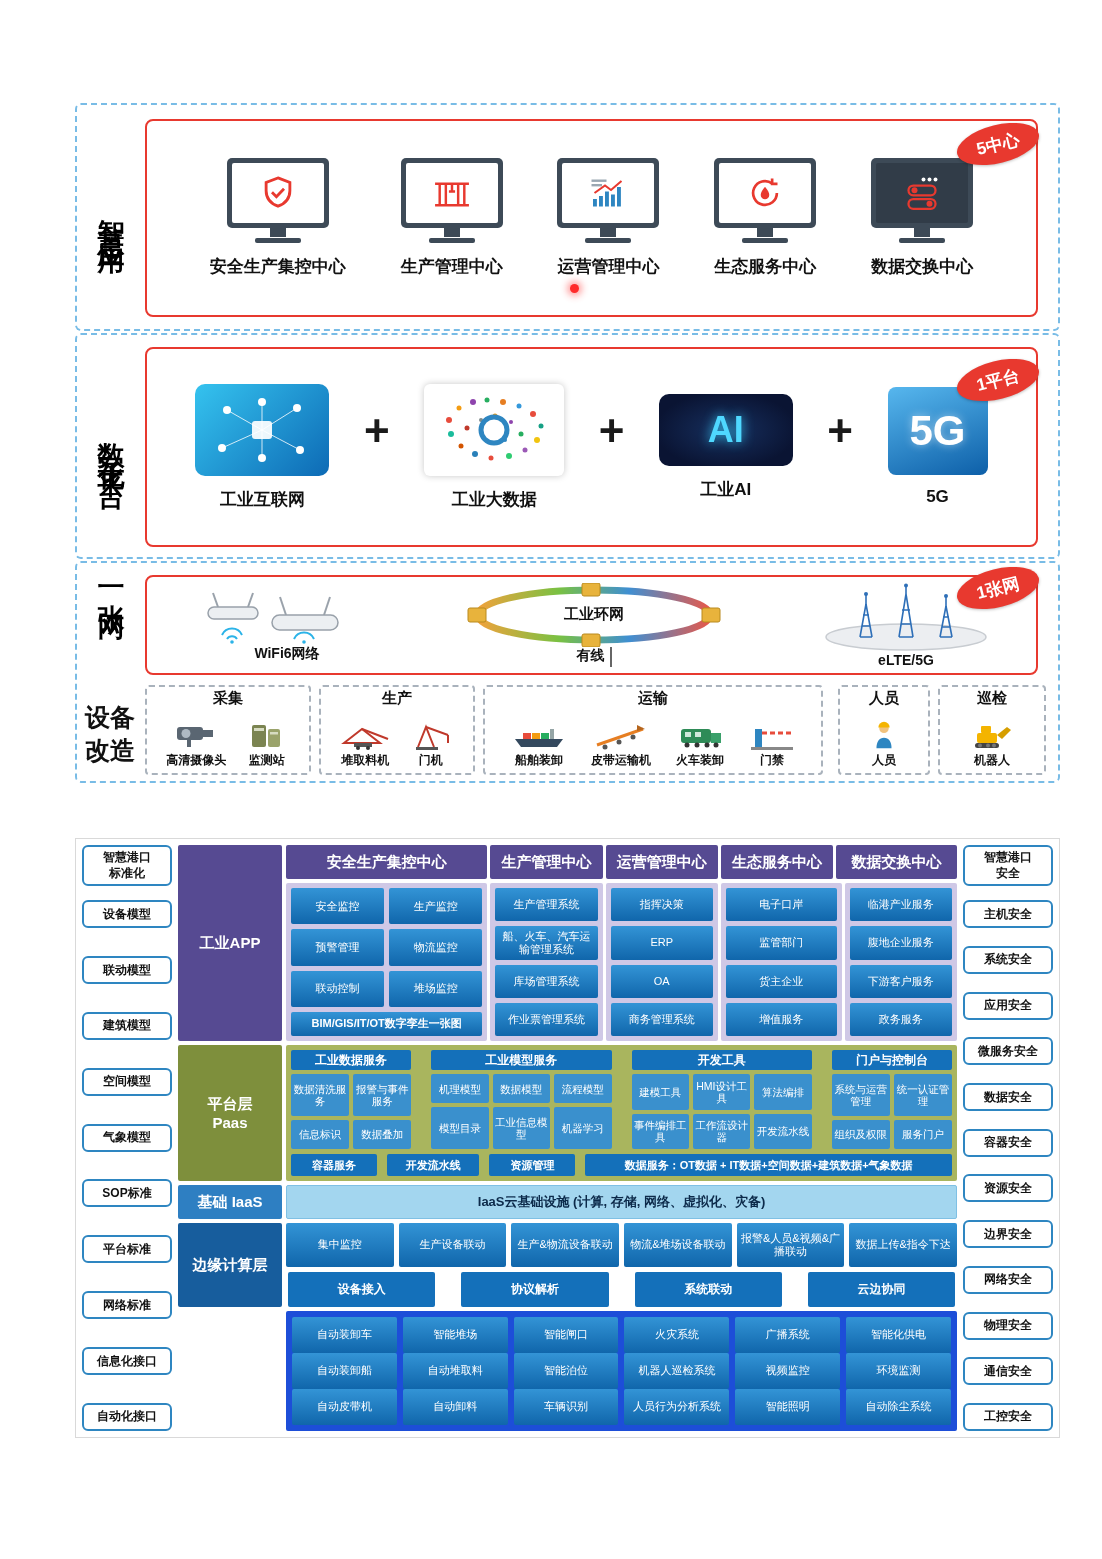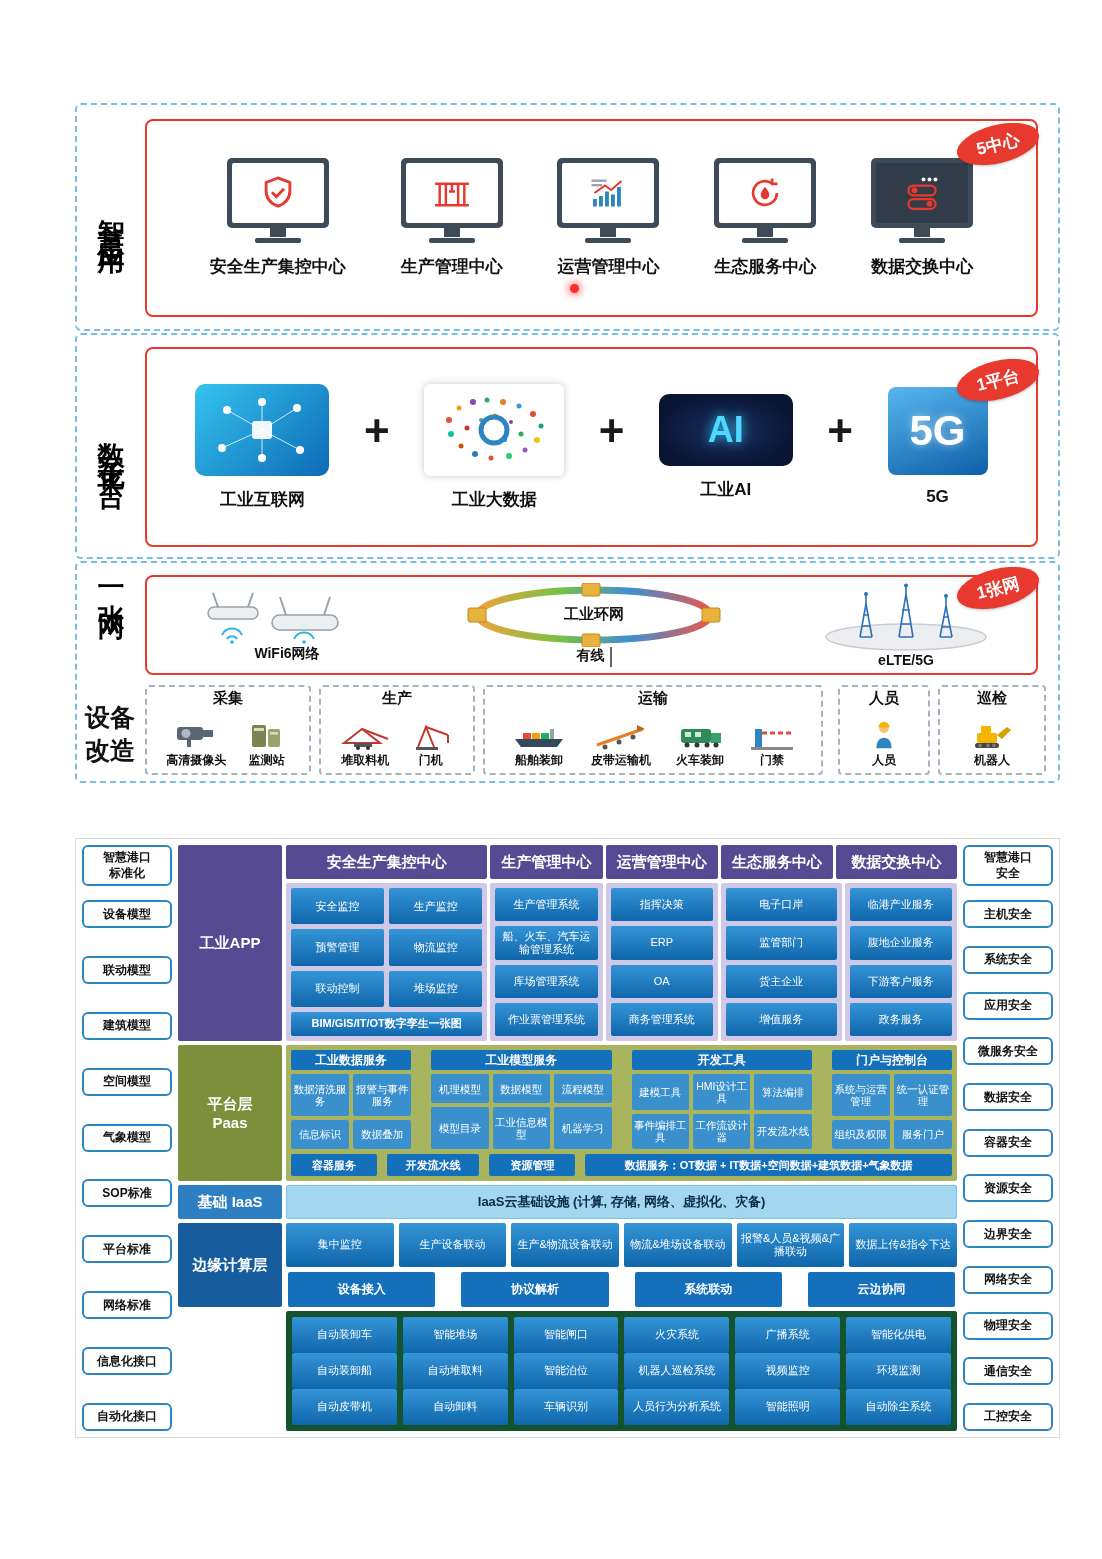--- a/index.html
+++ b/index.html
@@ -132,21 +132,21 @@
   .iaas-bar{flex:1;background:#a3d6ef;border:1px solid #7fc0e4;color:#0c2a4a;font-weight:bold;font-size:13px;
             display:flex;align-items:center;justify-content:center;border-radius:2px;}
 
   .edge-rows{height:84px;display:flex;flex-direction:column;gap:5px;}
   .edge-r1{flex:1.25;display:flex;gap:5px;}
   .edge-r1 .app-box{flex:1;}
   .edge-r2{flex:1;display:flex;gap:26px;padding:0 2px;}
   .edge2-box{flex:1;background:#1470ba;color:#fff;font-size:12px;font-weight:600;display:flex;
              align-items:center;justify-content:center;border-radius:2px;}
 
-  .dev-area{flex:1;background:#14532d;border-radius:2px;padding:6px;box-sizing:border-box;
+  .dev-area{flex:1;background:#1d4ed8;border-radius:2px;padding:6px;box-sizing:border-box;
             display:flex;flex-direction:column;}
   .dev-line{flex:1;display:flex;gap:6px;}
   .dev-line .app-box{flex:1;}
 </style>
 </head>
 <body>
 
 <div class="page">
 
   <section class="dash-box sec-apps">

